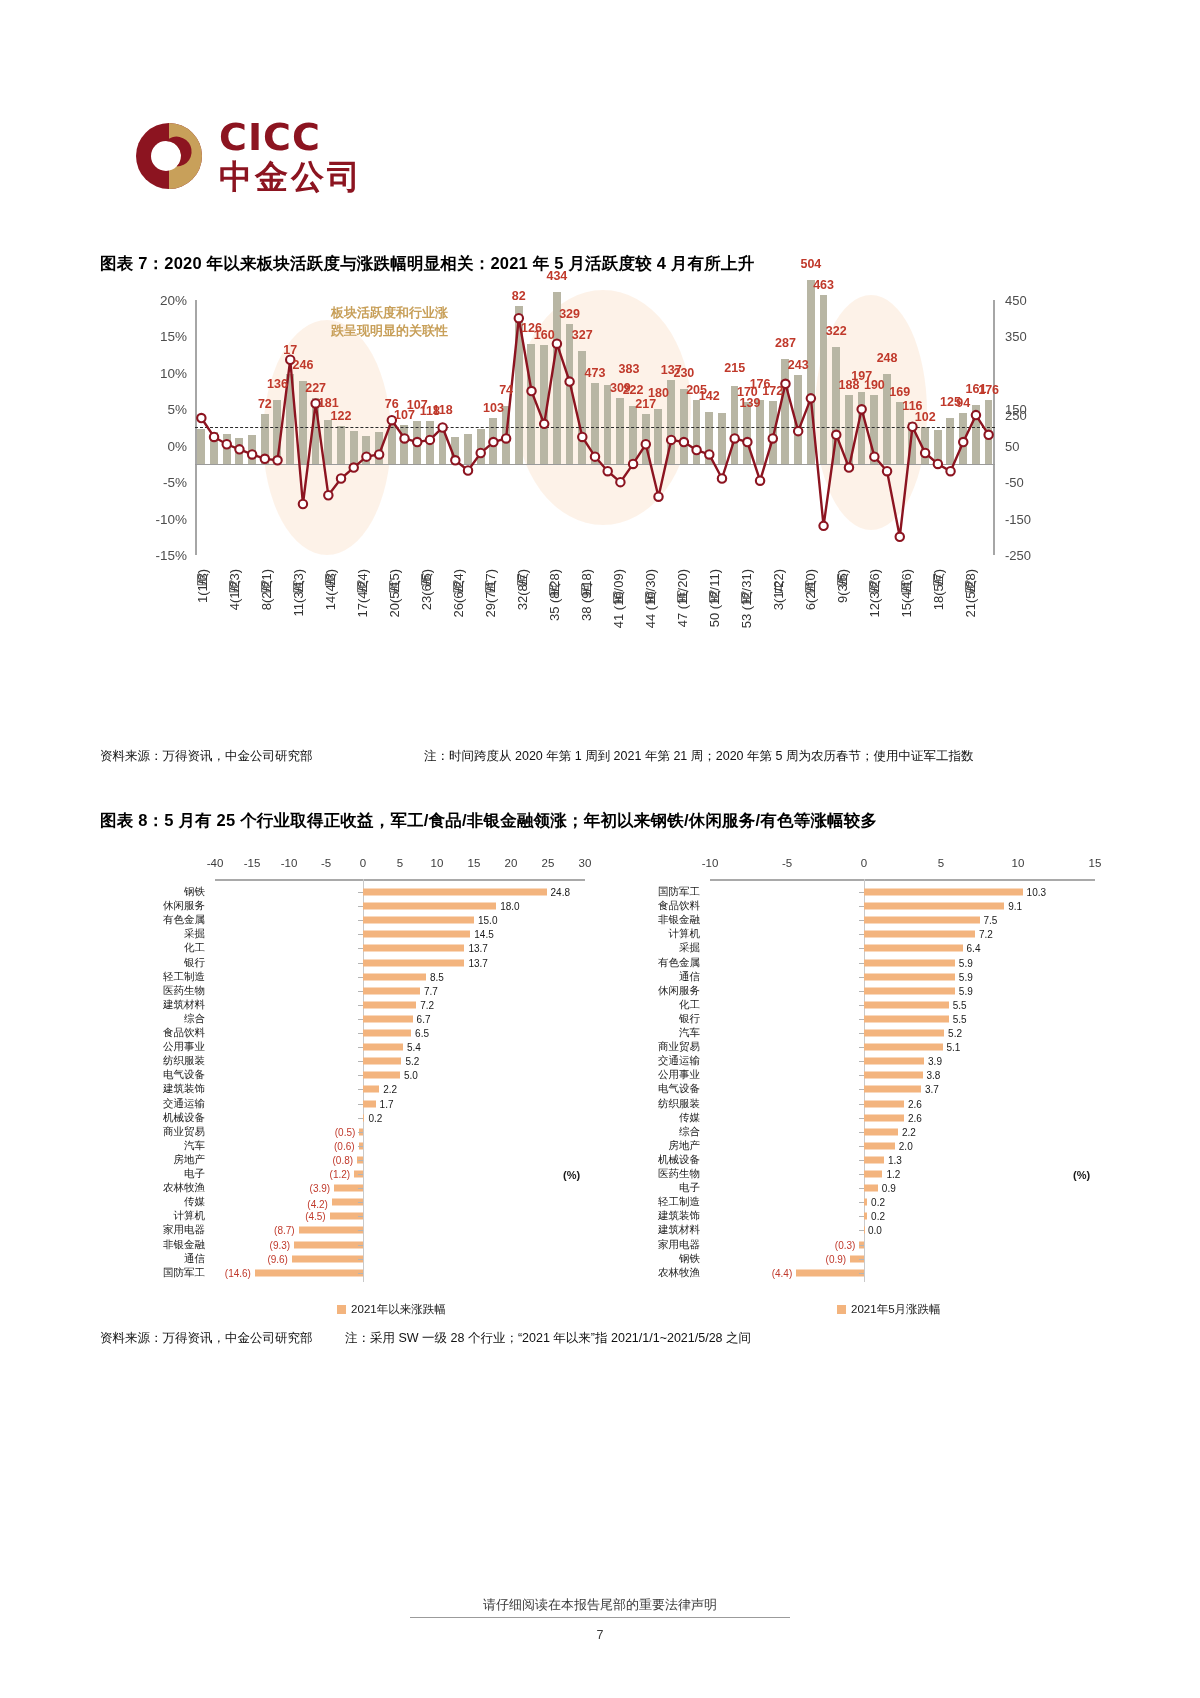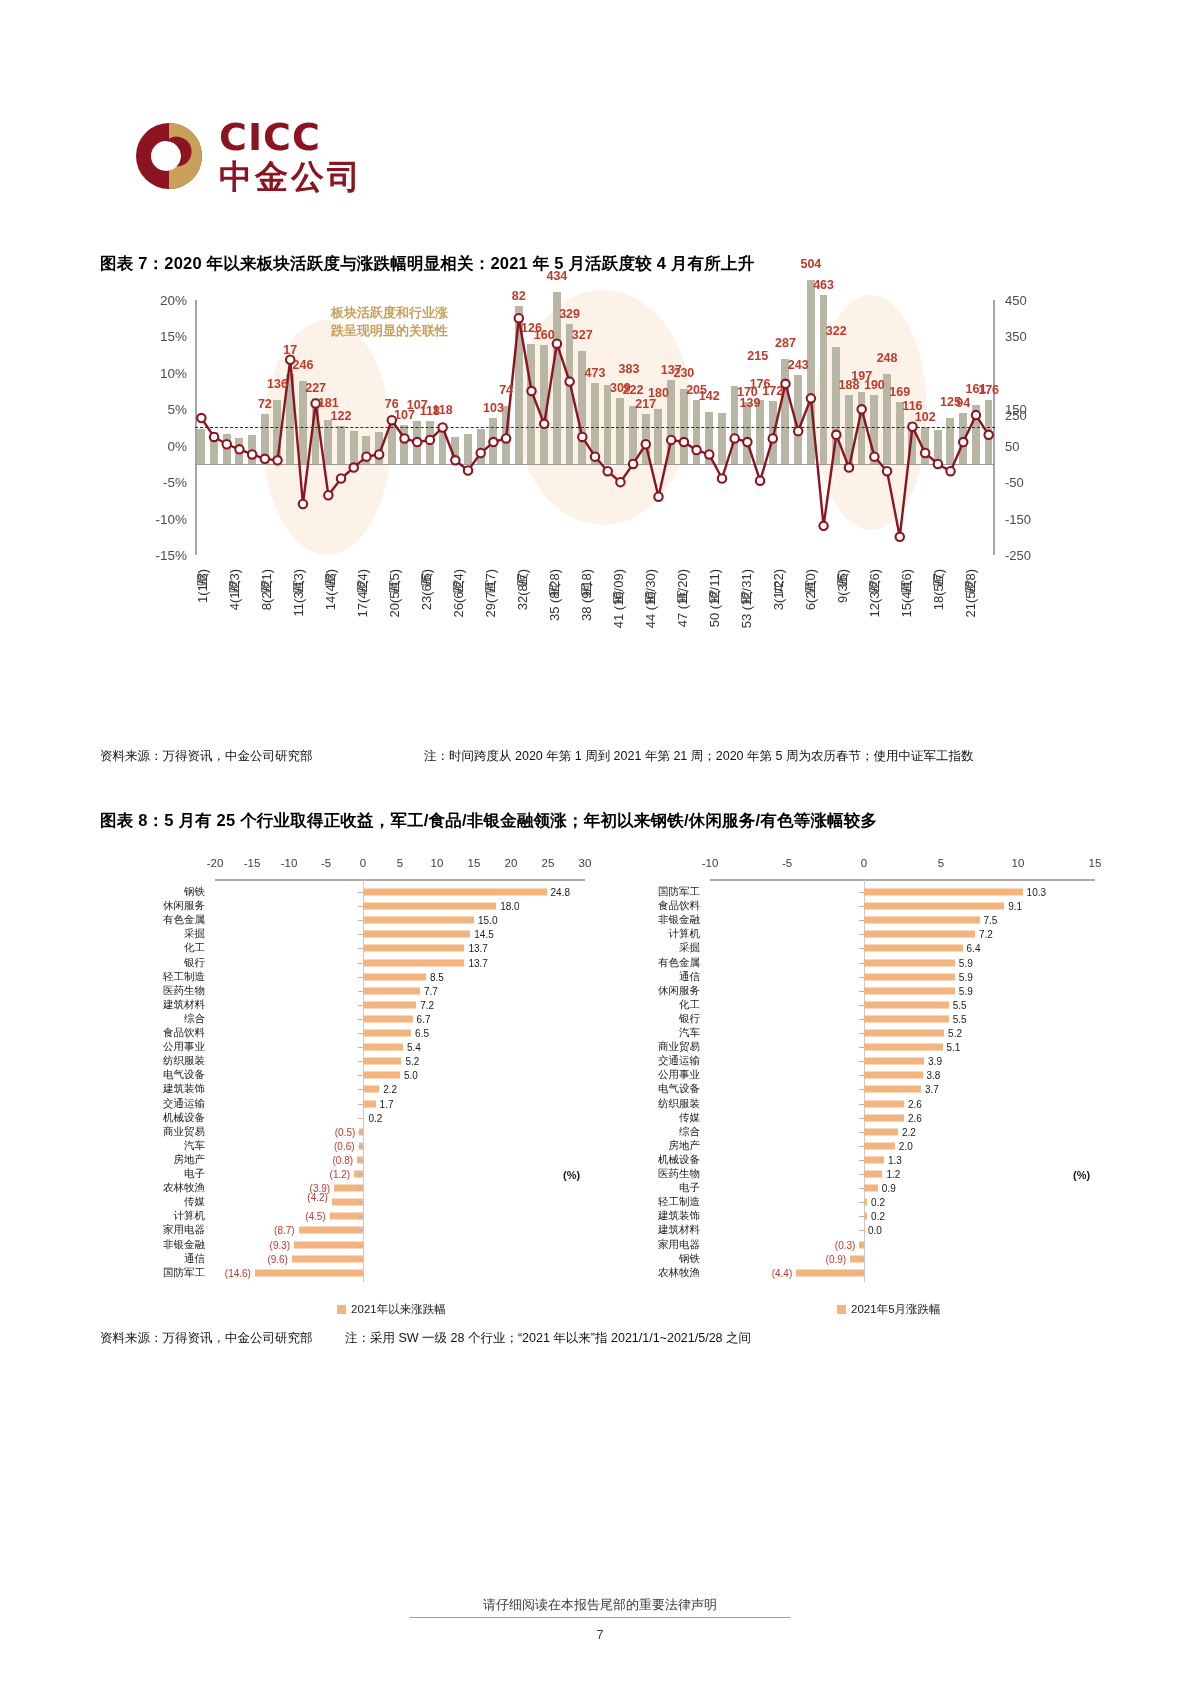--- a/index.html
+++ b/index.html
@@ -263,21 +263,21 @@
         <div class="lbl" style="left: 434px; top: 61.8786px;">383</div>
         <div class="lbl" style="left: 425.397px; top: 81.3571px;">309</div>
         <div class="lbl" style="left: 438.095px; top: 82.6429px;">222</div>
         <div class="lbl" style="left: 450.794px; top: 97.0214px;">217</div>
         <div class="lbl" style="left: 463.492px; top: 86.2857px;">180</div>
         <div class="lbl" style="left: 476.19px; top: 63.1429px;">137</div>
         <div class="lbl" style="left: 488.889px; top: 66.25px;">230</div>
         <div class="lbl" style="left: 501.587px; top: 83.1786px;">205</div>
         <div class="lbl" style="left: 514.286px; top: 89.2px;">142</div>
         <div class="lbl" style="left: 526.984px; top: 96.2929px; margin-left: 28px;">139</div>
-        <div class="lbl" style="left: 539.683px; top: 49px; margin-left: 23px;">215</div>
+        <div class="lbl" style="left: 539.683px; top: 61px;">215</div>
         <div class="lbl" style="left: 552.381px; top: 85px;">170</div>
         <div class="lbl" style="left: 565.079px; top: 76.8143px;">176</div>
         <div class="lbl" style="left: 577.778px; top: 84.2714px;">172</div>
         <div class="lbl" style="left: 590.476px; top: 36.3786px;">287</div>
         <div class="lbl" style="left: 603.175px; top: 58.4071px;">243</div>
         <div class="lbl" style="left: 615.873px; top: -42.6714px;">504</div>
         <div class="lbl" style="left: 628.571px; top: -21.7357px;">463</div>
         <div class="lbl" style="left: 641.27px; top: 23.6286px;">322</div>
         <div class="lbl" style="left: 653.968px; top: 78.4429px;">188</div>
         <div class="lbl" style="left: 666.667px; top: 69.1643px;">197</div>
@@ -322,21 +322,21 @@
       </div>
   </div>
 
   <div class="srcline" style="left:100px;top:748px;">资料来源：万得资讯，中金公司研究部</div>
   <div class="srcline" style="left:424px;top:748px;">注：时间跨度从 2020 年第 1 周到 2021 年第 21 周；2020 年第 5 周为农历春节；使用中证军工指数</div>
 
   <div class="exh-title" style="left:100px;top:810px;">图表 8：5 月有 25 个行业取得正收益，军工/食品/非银金融领涨；年初以来钢铁/休闲服务/有色等涨幅较多</div>
 
   <div class="c8">
     <div class="panel" id="p-left" style="left:0;width:500px;height:440px;">
-        <div class="p-axis" style="left: 115px; top: 2px;">-20</div>
+        <div class="p-axis" style="left: 115px; top: 2px;">-40</div>
         <div class="p-axis" style="left: 152px; top: 2px;">-15</div>
         <div class="p-axis" style="left: 189px; top: 2px;">-10</div>
         <div class="p-axis" style="left: 226px; top: 2px;">-5</div>
         <div class="p-axis" style="left: 263px; top: 2px;">0</div>
         <div class="p-axis" style="left: 300px; top: 2px;">5</div>
         <div class="p-axis" style="left: 337px; top: 2px;">10</div>
         <div class="p-axis" style="left: 374px; top: 2px;">15</div>
         <div class="p-axis" style="left: 411px; top: 2px;">20</div>
         <div class="p-axis" style="left: 448px; top: 2px;">25</div>
         <div class="p-axis" style="left: 485px; top: 2px;">30</div>
@@ -426,21 +426,21 @@
         <div class="hbar" style="top: 319.05px; left: 254.12px; width: 8.88px;"></div>
         <div class="tick" style="top: 319.05px; left: 258px;"></div>
         <div class="hval neg" style="top: 319.05px; left: 250.12px; transform: translate(-100%, -50%);">(1.2)</div>
         <div class="cat" style="top: 333.15px; left: 0px; width: 105px;">农林牧渔</div>
         <div class="hbar" style="top: 333.15px; left: 234.14px; width: 28.86px;"></div>
         <div class="tick" style="top: 333.15px; left: 258px;"></div>
         <div class="hval neg" style="top: 333.15px; left: 230.14px; transform: translate(-100%, -50%);">(3.9)</div>
         <div class="cat" style="top: 347.25px; left: 0px; width: 105px;">传媒</div>
         <div class="hbar" style="top: 347.25px; left: 231.92px; width: 31.08px;"></div>
         <div class="tick" style="top: 347.25px; left: 258px;"></div>
-        <div class="hval neg" style="top: 342px; left: 227.92px; transform: translate(-100%, -50%);">(4.2)</div>
+        <div class="hval neg" style="top: 349px; left: 227.92px; transform: translate(-100%, -50%);">(4.2)</div>
         <div class="cat" style="top: 361.35px; left: 0px; width: 105px;">计算机</div>
         <div class="hbar" style="top: 361.35px; left: 229.7px; width: 33.3px;"></div>
         <div class="tick" style="top: 361.35px; left: 258px;"></div>
         <div class="hval neg" style="top: 361.35px; left: 225.7px; transform: translate(-100%, -50%);">(4.5)</div>
         <div class="cat" style="top: 375.45px; left: 0px; width: 105px;">家用电器</div>
         <div class="hbar" style="top: 375.45px; left: 198.62px; width: 64.38px;"></div>
         <div class="tick" style="top: 375.45px; left: 258px;"></div>
         <div class="hval neg" style="top: 375.45px; left: 194.62px; transform: translate(-100%, -50%);">(8.7)</div>
         <div class="cat" style="top: 389.55px; left: 0px; width: 105px;">非银金融</div>
         <div class="hbar" style="top: 389.55px; left: 194.18px; width: 68.82px;"></div>

